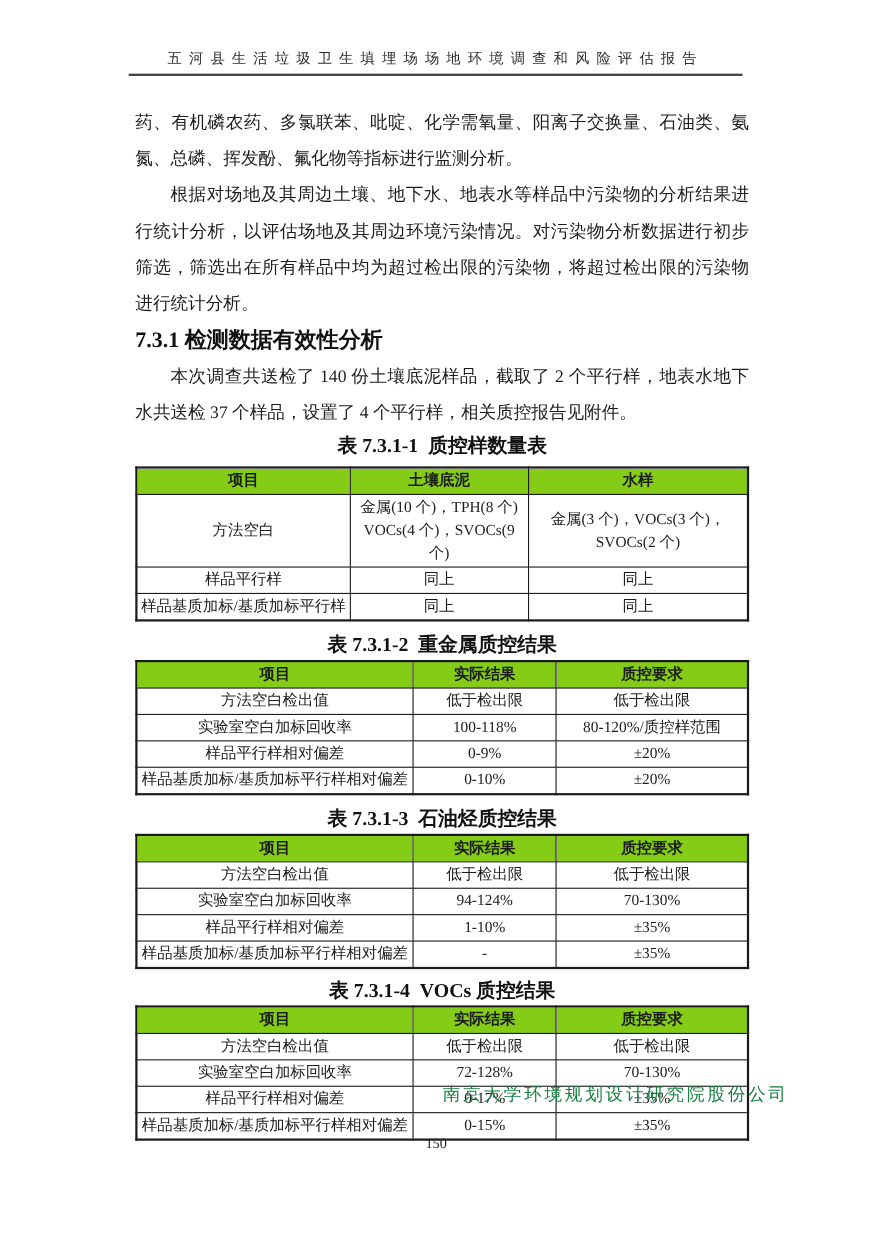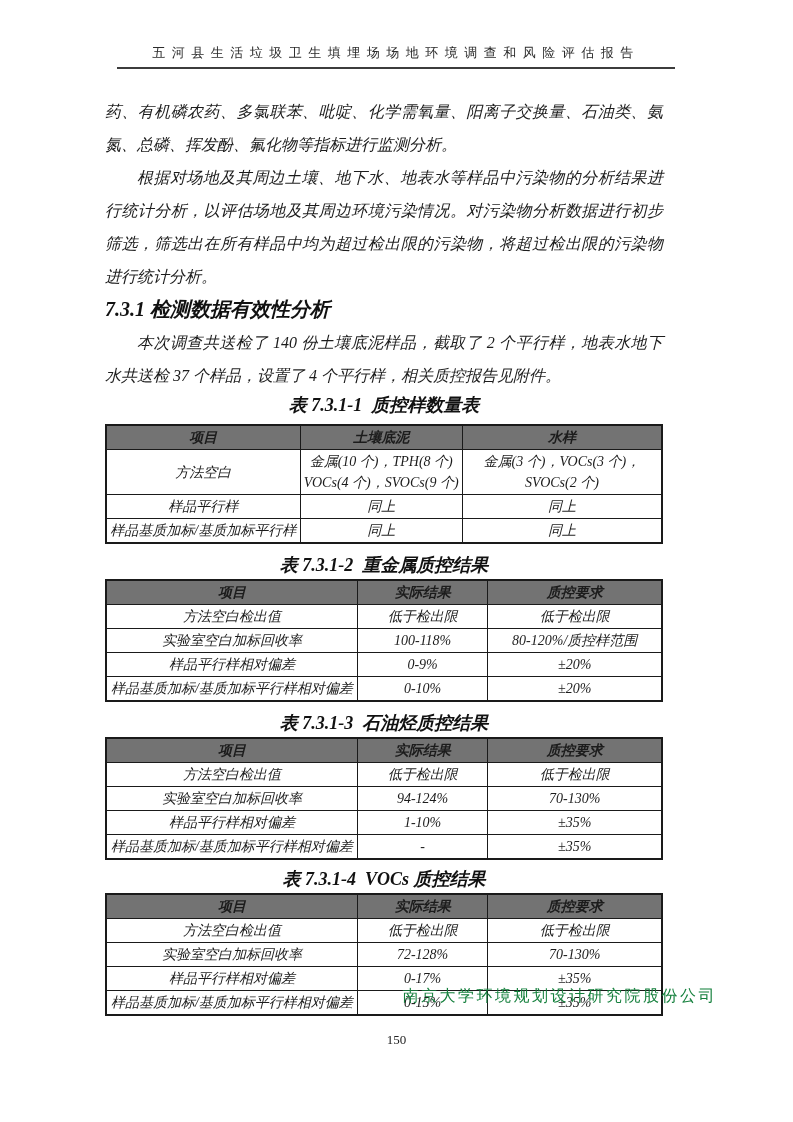--- a/index.html
+++ b/index.html
@@ -20,21 +20,21 @@
   }
   .page-header .title {
     text-align:center;
     font-size:13px; line-height:18px;
     letter-spacing:6.5px;
     color:#2b2b2b;
     white-space:nowrap;
   }
   
   .content {
-    position:absolute; top:95px; left:105px; width:558px;font-style:italic;
+    position:absolute; top:95px; left:123px; width:558px;
   }
   .para {
     margin:0;
     font-size:16px; line-height:33px;
     text-align:justify;
     color:#1c1c1c;
   }
   .para.indent { text-indent:2em; }
   .section-heading {
     margin:0;
@@ -62,21 +62,21 @@
   table.qc th, table.qc td {
     border:1px solid #1a1a1a;
     padding:1px 3px;
     font-size:14px; line-height:21px;
     text-align:center; vertical-align:middle;
     white-space:pre-line;
     overflow:hidden;
   }
   table.qc { border:2px solid #1a1a1a; }
   table.qc th {
-    background:#737373;
+    background:#84cc16;
     font-weight:bold;
   }
   
   table.qc.cols-quantity col:nth-child(1){ width:34.9%; }
   table.qc.cols-quantity col:nth-child(2){ width:29.2%; }
   table.qc.cols-quantity col:nth-child(3){ width:35.9%; }
   table.qc.cols-result col:nth-child(1){ width:45.2%; }
   table.qc.cols-result col:nth-child(2){ width:23.5%; }
   table.qc.cols-result col:nth-child(3){ width:31.3%; }
   

